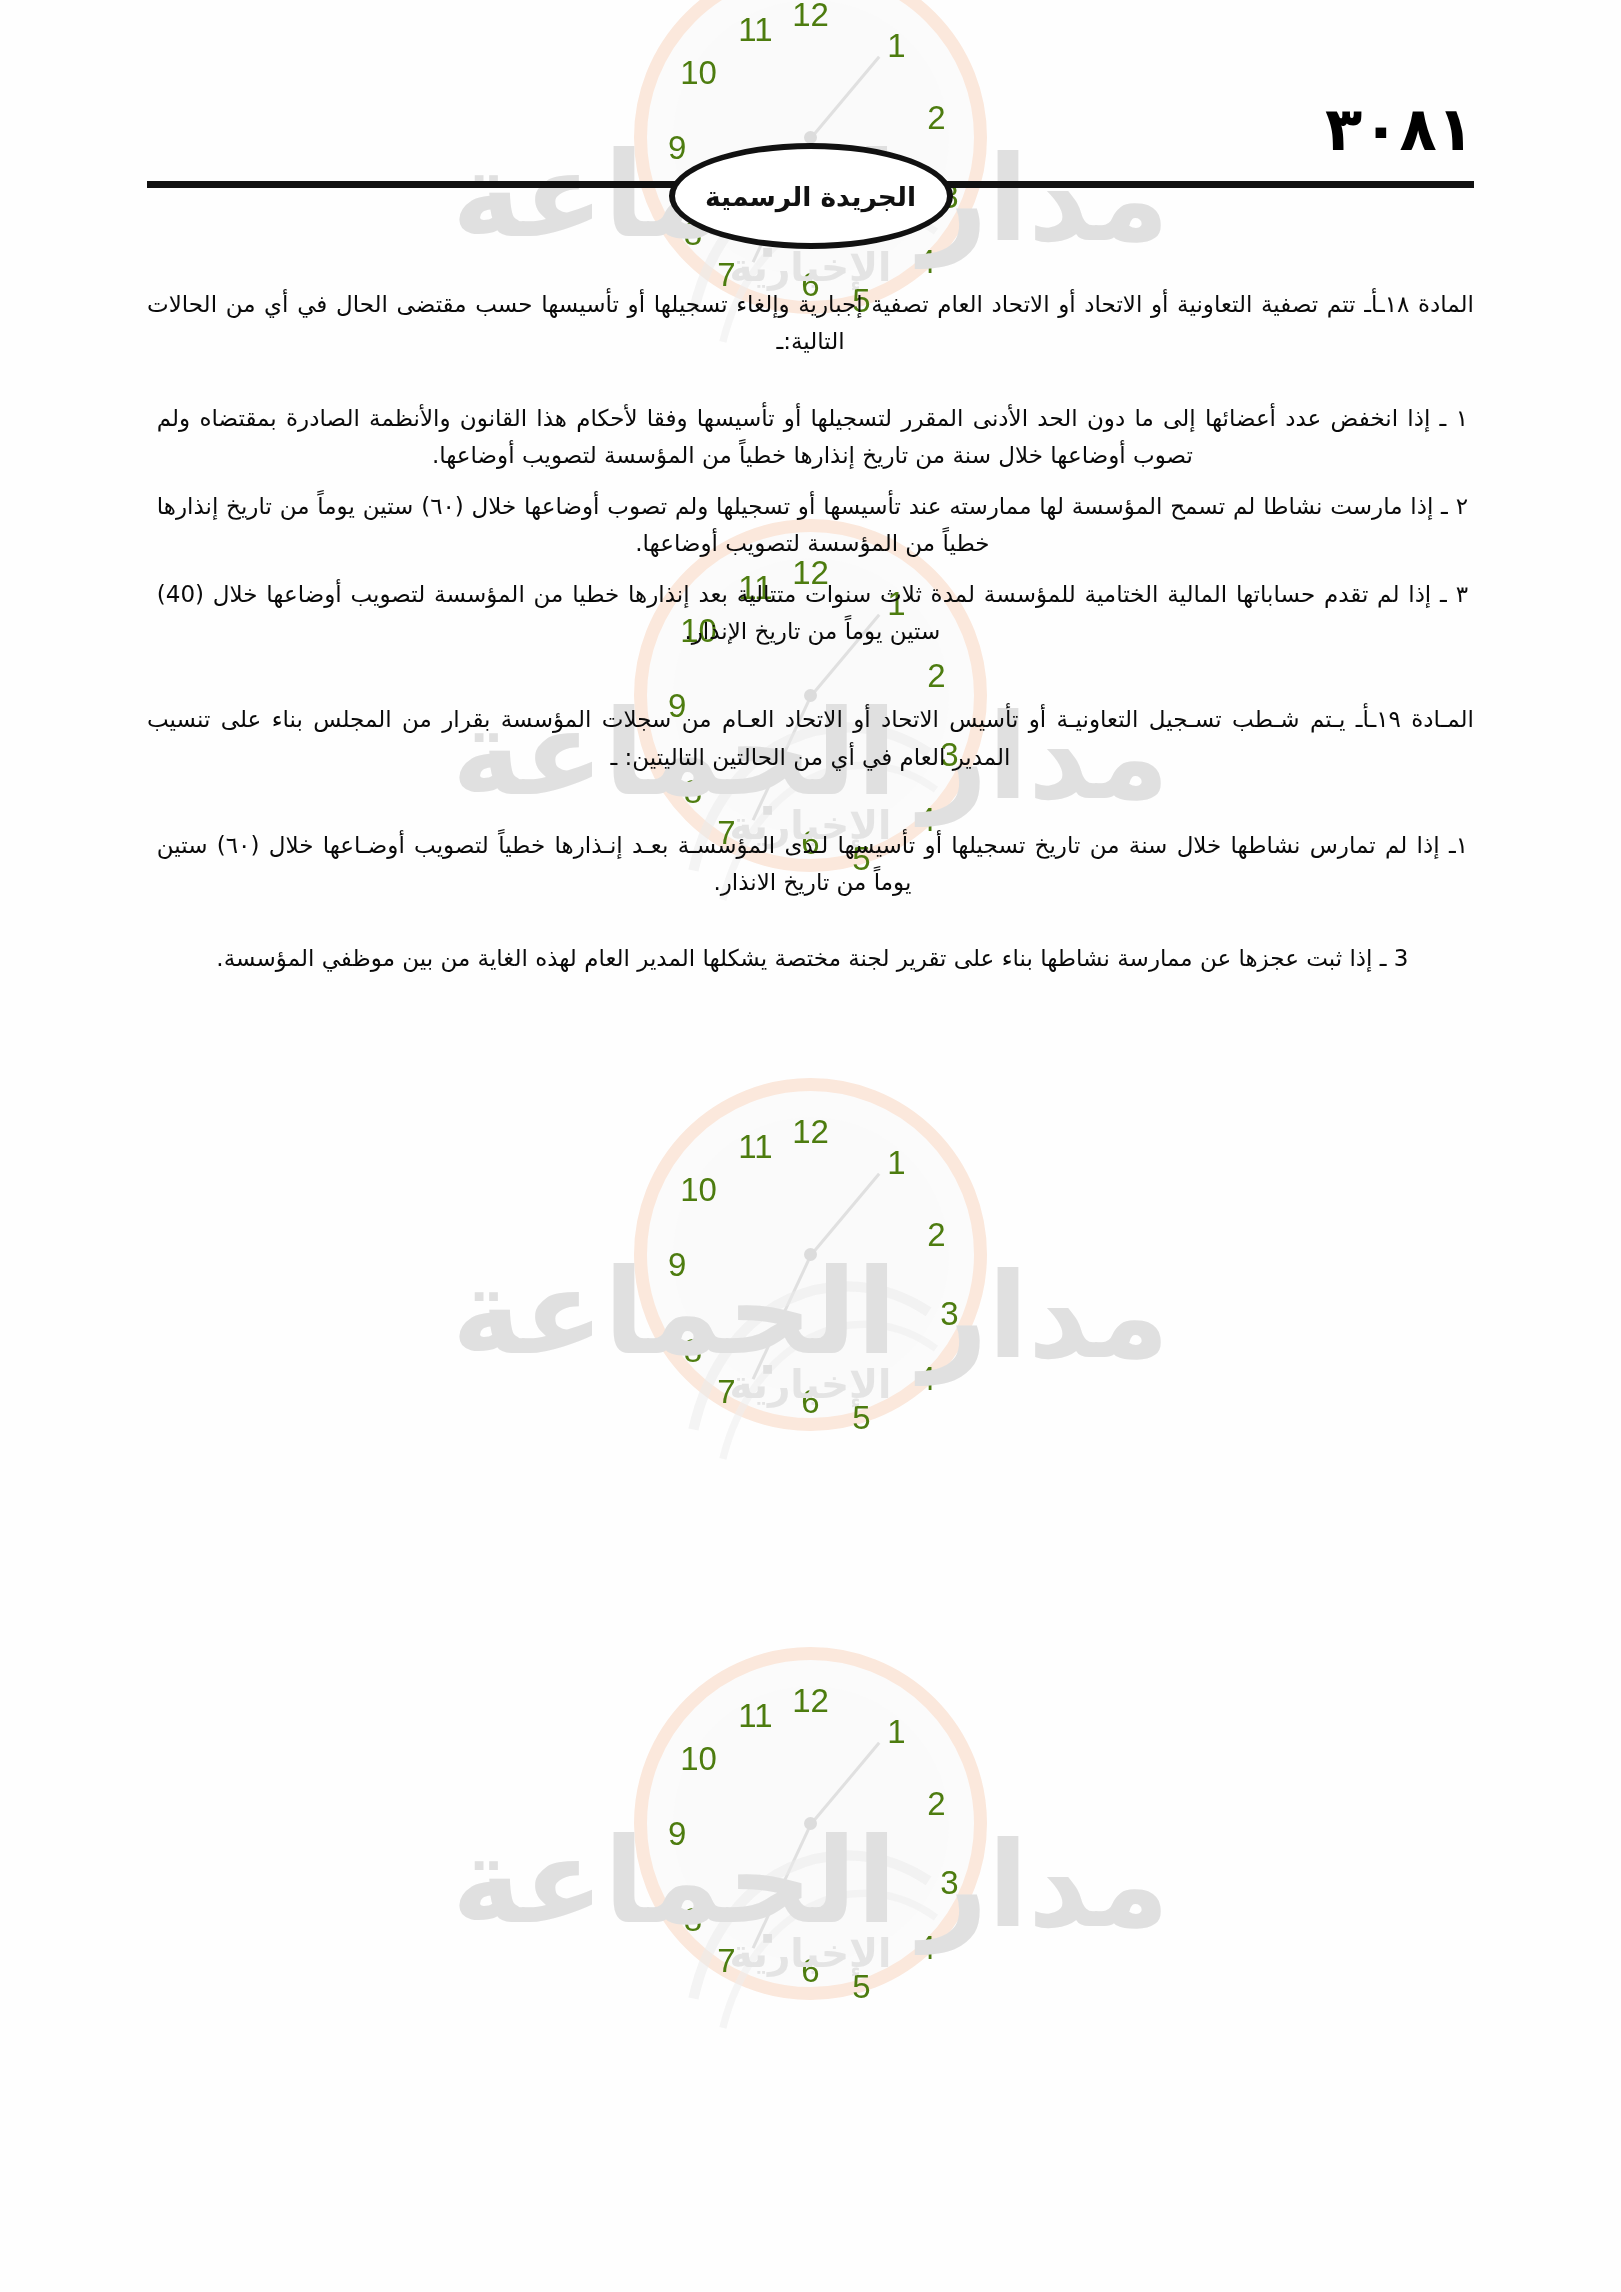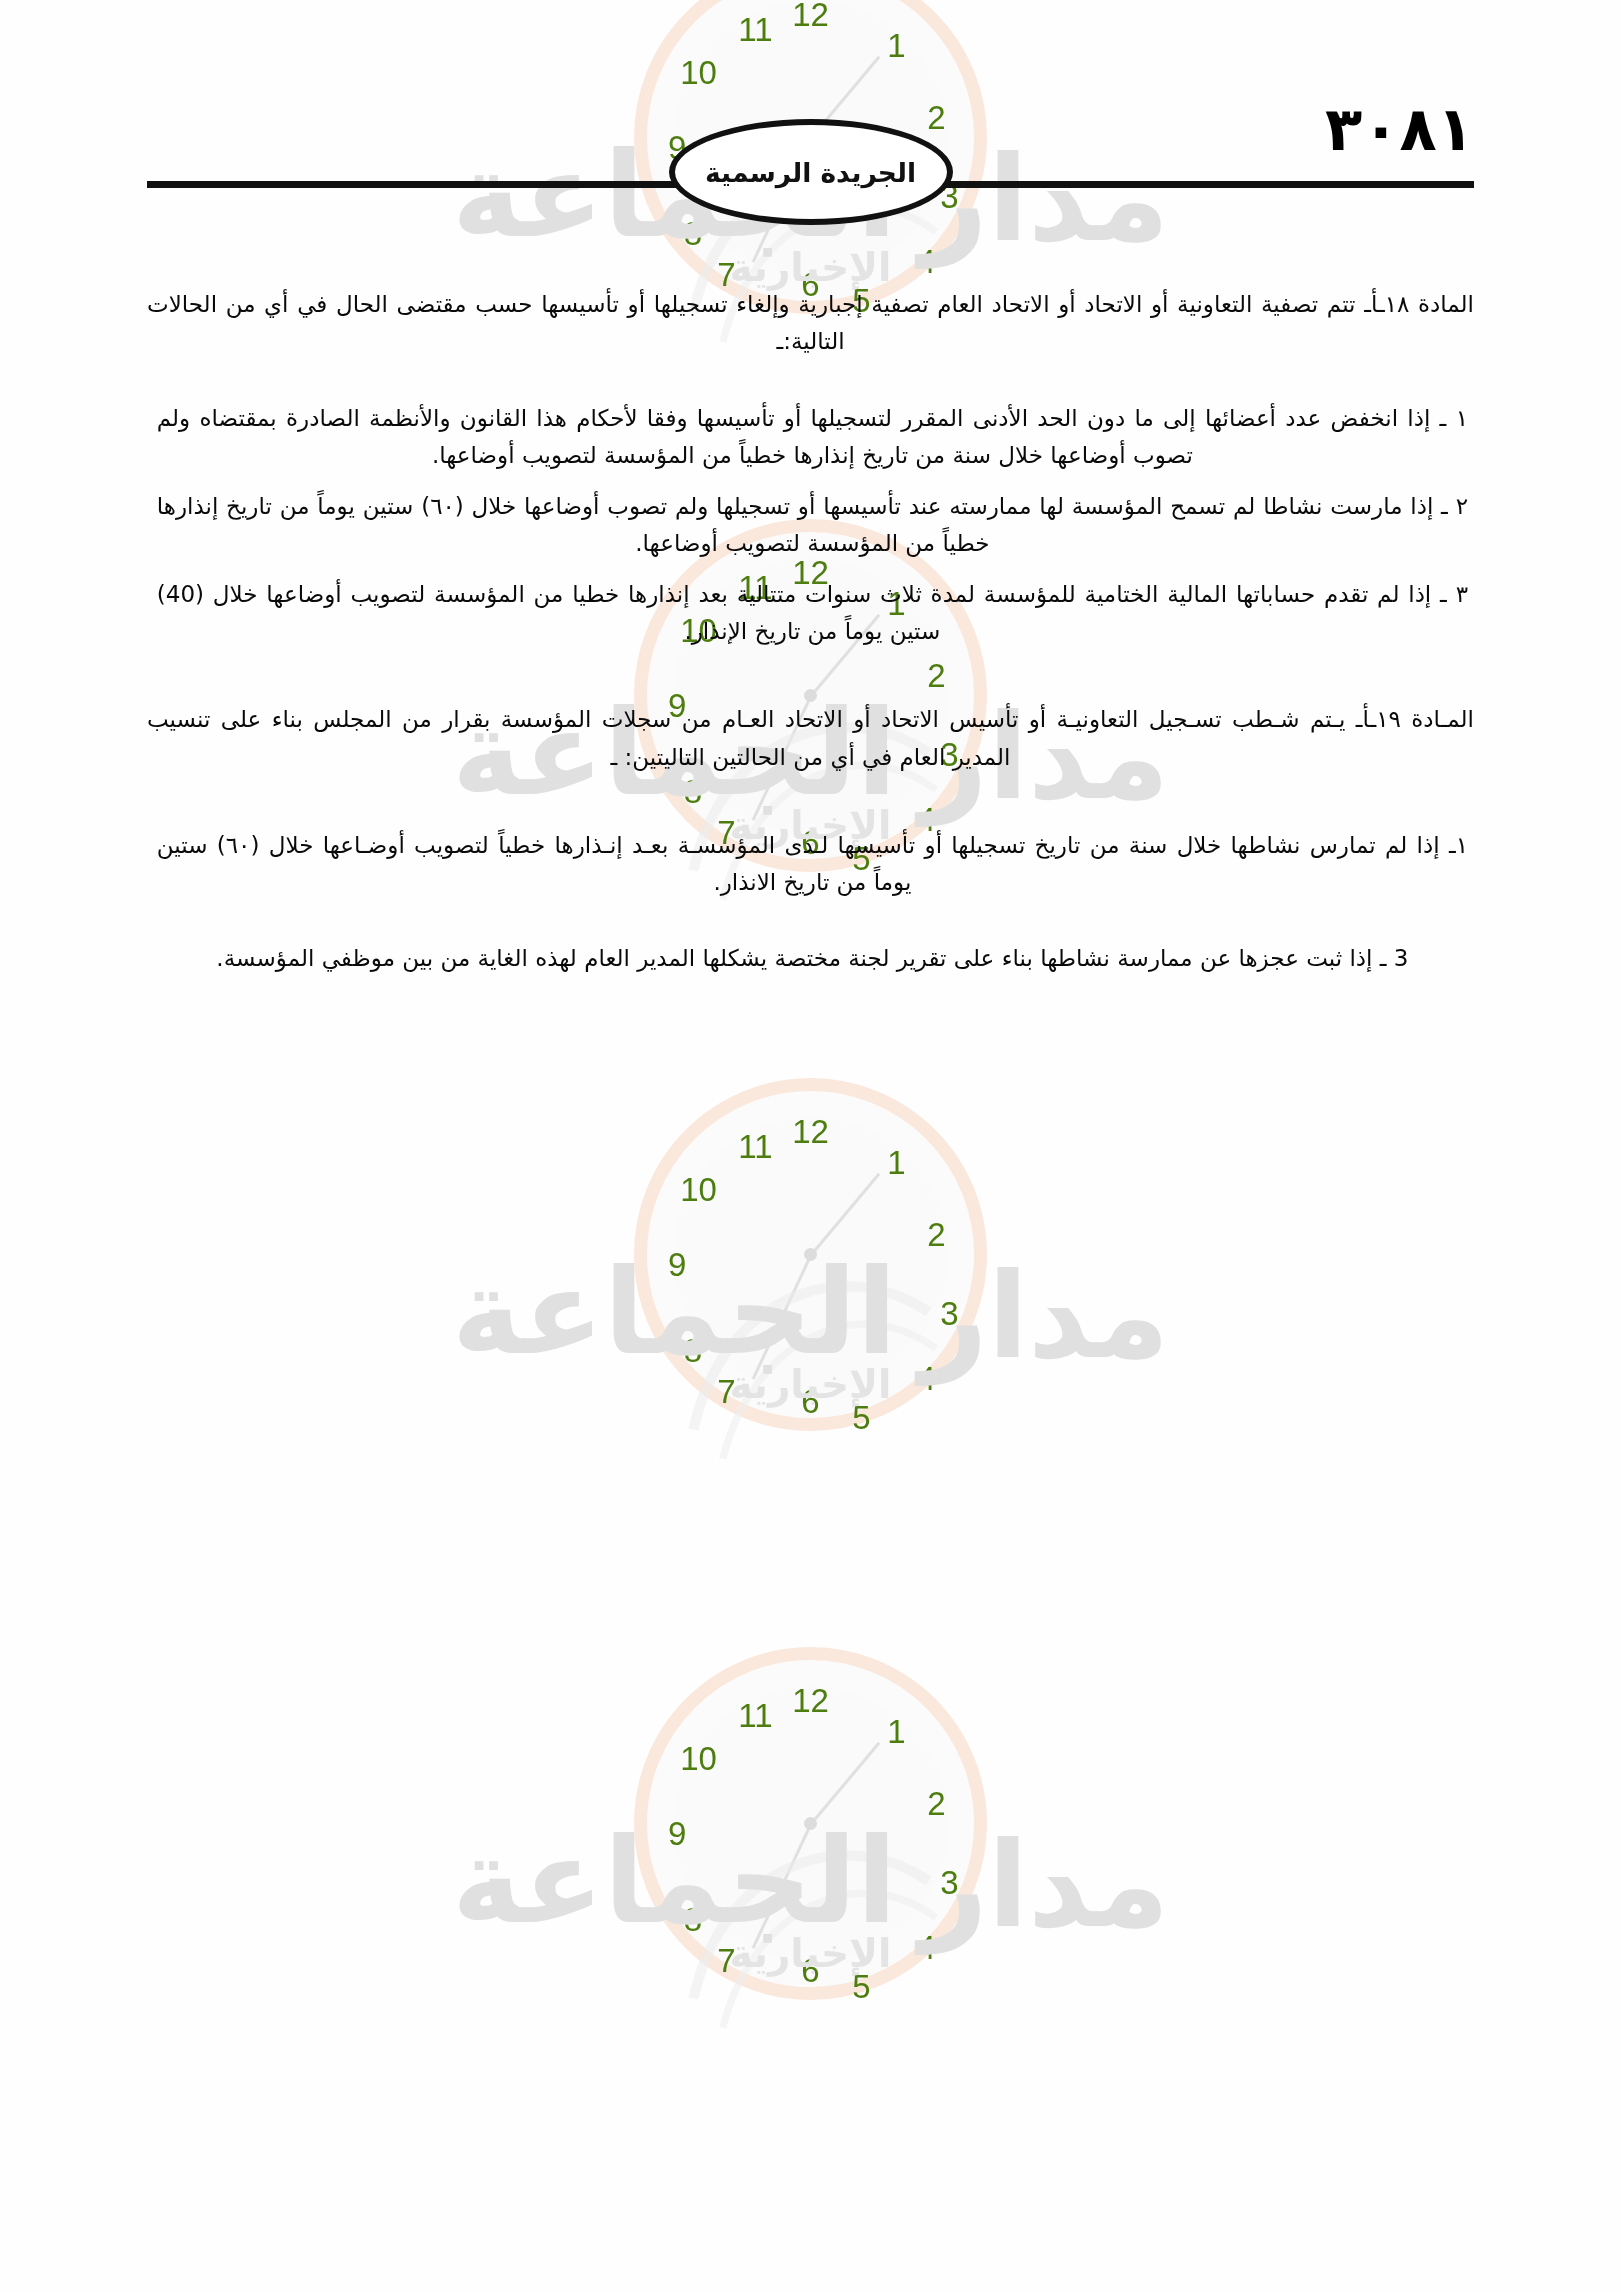--- a/index.html
+++ b/index.html
@@ -125,21 +125,21 @@
     left: 147px;
     right: 147px;
     top: 83px;
     height: 6.9px;
     background: #111111;
   }
   .header-oval {
     position: absolute;
     left: 50%;
     transform: translateX(-50%);
-    top: 21px;
+    top: 45px;
     width: 284px;
     height: 106px;
     border: 6.9px solid #111111;
     border-radius: 50%;
     background: #ffffff;
     display: flex;
     align-items: center;
     justify-content: center;
     box-sizing: border-box;
   }

